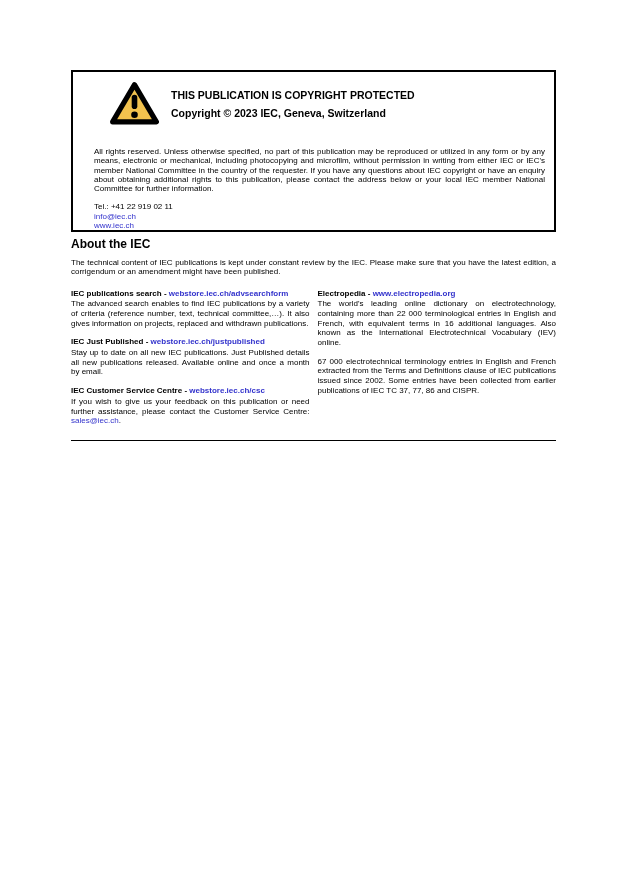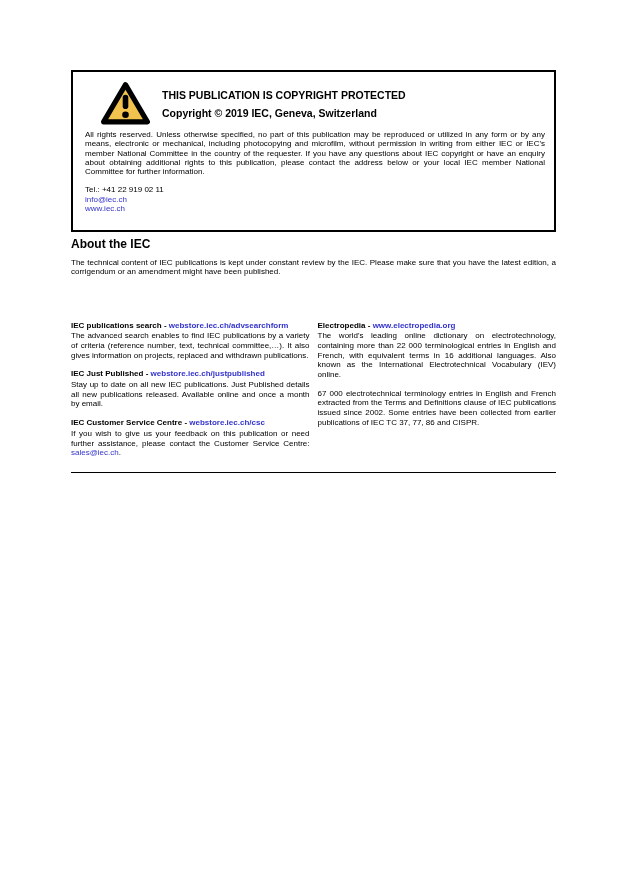--- a/index.html
+++ b/index.html
@@ -12,21 +12,21 @@
     overflow: hidden;
   }
   .content {
     position: absolute;
     left: 71px; top: 70px;
     width: 485px;
   }
   
   .copyright-box {
     border: 2px solid #000;
-    padding: 9px 7px 7px 10px;
+    padding: 9px 7px 7px 19px;
     height: 162px;
   }
   .box-header {
     display: flex;
     align-items: center;
   }
   .warning-icon-wrap {
     margin-left: 17px;
     margin-right: 11px;
     flex: 0 0 auto;
@@ -34,21 +34,21 @@
   }
   .warning-icon-wrap svg { display: block; width: 51px; height: 45px; }
   .box-titles { padding-top: 2px; }
   .box-title, .box-subtitle {
     font-size: 10.5px;
     font-weight: bold;
     line-height: 13px;
   }
   .box-subtitle { margin-top: 5px; }
   .box-body {
-    margin-top: 4px;
+    margin-top: 21px;
     font-size: 8px;
     line-height: 9.3px;
     text-align: justify;
     padding: 0 2px;
   }
   .address-block {
     display: flex;
     margin-top: 9px;
     padding: 0 2px;
     font-size: 8px;
@@ -73,21 +73,21 @@
     font-size: 8px;
     line-height: 9.5px;
     text-align: justify;
   }
   
   .columns {
     display: flex;
     gap: 8px;
     margin-top: 12px;
   }
-  .col { width: 238.5px; margin-top: 32px; }
+  .col { width: 238.5px; }
   .res-item { margin-bottom: 9px; }
   .res-heading {
     font-size: 8px;
     font-weight: bold;
     line-height: 9.7px;
     margin-bottom: 1px;
   }
   .res-heading a.doc-link { font-weight: bold; }
   .res-body {
     font-size: 8px;
@@ -110,21 +110,21 @@
     <div class="box-header">
       <div class="warning-icon-wrap">
         <svg viewBox="0 0 100 88" xmlns="http://www.w3.org/2000/svg">
           <path d="M50 7 L93 80 L7 80 Z" fill="#F2C24E" stroke="#000000" stroke-width="10" stroke-linejoin="round"></path>
           <rect x="44.5" y="27" width="11" height="28" rx="5.5" fill="#000000"></rect>
           <circle cx="50" cy="66" r="6.5" fill="#000000"></circle>
         </svg>
       </div>
       <div class="box-titles">
         <div class="box-title">THIS PUBLICATION IS COPYRIGHT PROTECTED</div>
-        <div class="box-subtitle">Copyright © 2019 IEC, Geneva, Switzerland</div>
+        <div class="box-subtitle">Copyright © 2023 IEC, Geneva, Switzerland</div>
       </div>
     </div>
     <p class="box-body">All rights reserved. Unless otherwise specified, no part of this publication may be reproduced or utilized in any form or by any means, electronic or mechanical, including photocopying and microfilm, without permission in writing from either IEC or IEC's member National Committee in the country of the requester. If you have any questions about IEC copyright or have an enquiry about obtaining additional rights to this publication, please contact the address below or your local IEC member National Committee for further information.</p>
     <div class="address-block">
       <div class="contact-col">
         <div>Tel.: +41 22 919 02 11</div>
         <div><a class="doc-link">info@iec.ch</a></div>
         <div><a class="doc-link">www.iec.ch</a></div>
       </div>
     </div>

